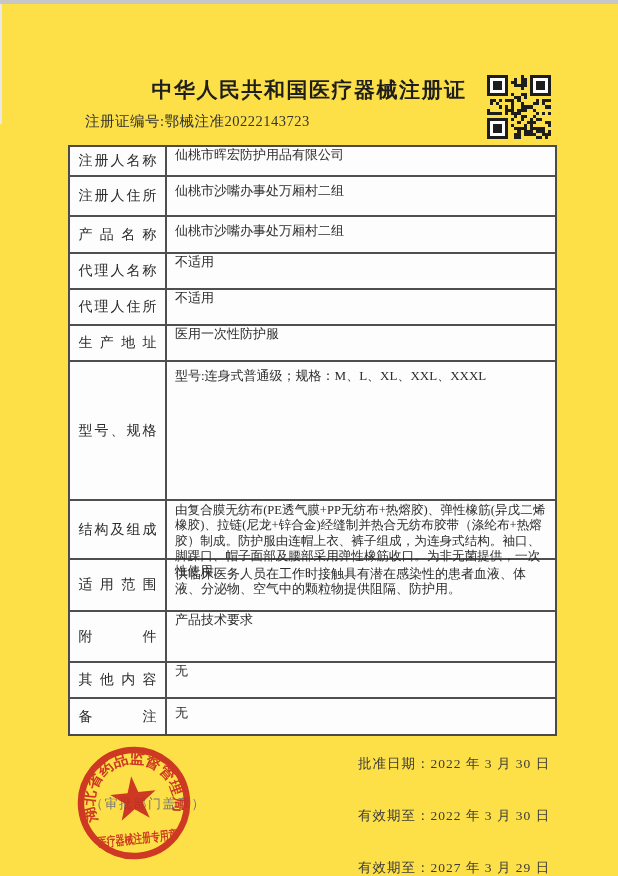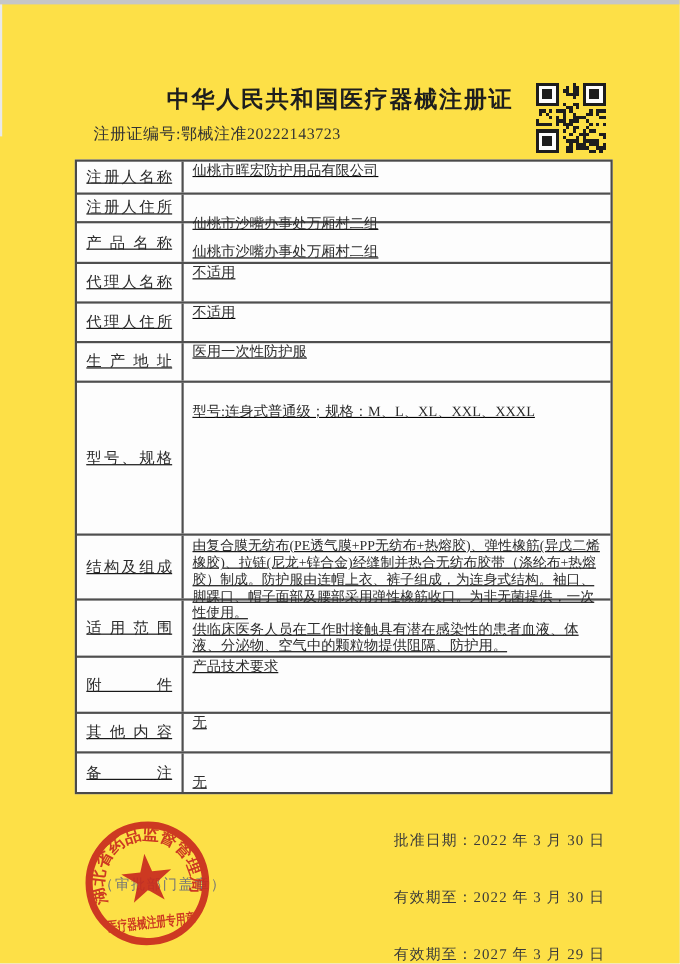--- a/index.html
+++ b/index.html
@@ -16,39 +16,39 @@
     font-size:21px;font-weight:bold;color:#1e1e1e;letter-spacing:1.5px;
   }
   .regno{
     position:absolute;left:85px;top:112px;font-size:14.5px;color:#333;letter-spacing:0.5px;
   }
   .qr{position:absolute;left:487px;top:75px;width:64px;height:64px;}
   .qr svg{width:64px;height:64px;}
 
   .cert-table{
     position:absolute;left:68px;top:145px;width:485px;
-    border:2px solid #4a4a4a;background:#fdfdfd;text-decoration:underline;
+    border:2px solid #4a4a4a;background:#fdfdfd;
   }
   .trow{display:flex;box-sizing:border-box;border-top:2px solid #4f4f4f;}
   .trow:first-child{border-top:none;}
-  .h0{height:28px}.h1{height:26px}.h2{height:37px}.h3{height:36px}.h4{height:36px}
+  .h0{height:28px}.h1{height:40px}.h2{height:37px}.h3{height:36px}.h4{height:36px}
   .h5{height:36px}.h6{height:139px}.h7{height:59px}.h8{height:52px}.h9{height:51px}
   .h10{height:36px}.h11{height:37px}
   .lcell{
     width:97px;box-sizing:border-box;border-right:2px solid #4f4f4f;
     display:flex;align-items:center;justify-content:center;
     font-size:14px;color:#2c2c2c;flex-shrink:0;
   }
   .lcell span{display:inline-block;width:78px;text-align:justify;text-align-last:justify;}
   .vcell{
     flex:1;display:flex;box-sizing:border-box;padding:0 8px;
     font-size:13px;color:#2c2c2c;line-height:1.18;
   }
   .vcell.mid{}
-  .vcell.top{align-items:flex-start;padding-top:18px;}
+  .vcell.top{align-items:flex-start;padding-top:6px;}
   .vcell.dense{font-size:12.6px;line-height:1.22;padding-top:2px;}
 
   .dept{position:absolute;left:80px;top:731px;font-size:14px;color:#3a3a3a;letter-spacing:0.5px;z-index:1;}
   .stamp-note{position:absolute;left:90px;top:795px;font-size:13px;color:#757575;letter-spacing:1.5px;z-index:1;}
   .dates{position:absolute;left:358px;top:726px;z-index:1;}
   .date-line{height:28px;line-height:28px;font-size:13.5px;color:#3a3a3a;letter-spacing:1px;margin-top:24px;}
 
   .stamp{
     position:absolute;left:68px;top:744px;width:132px;height:118px;
     transform:rotate(-6deg);opacity:0.9;z-index:2;pointer-events:none;

